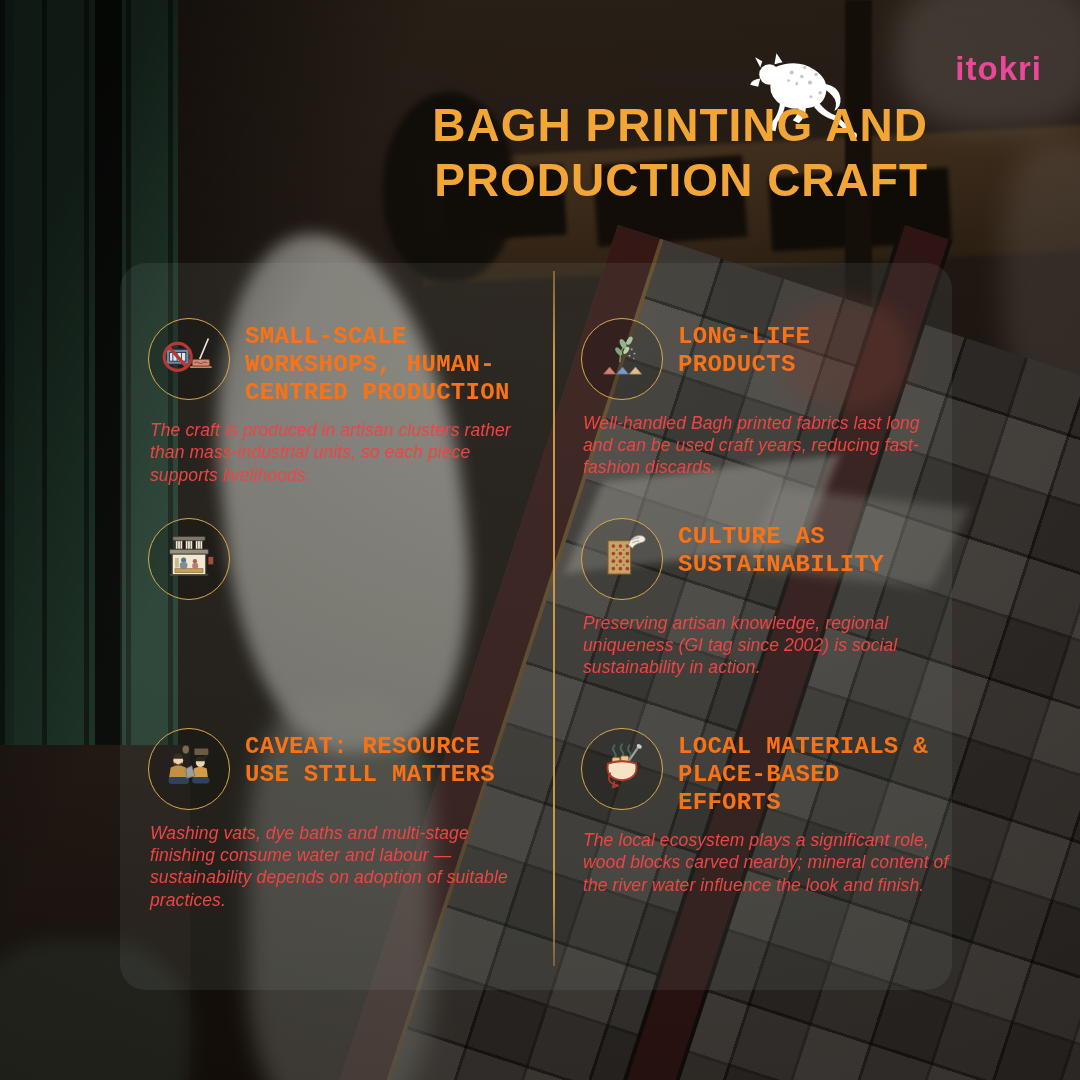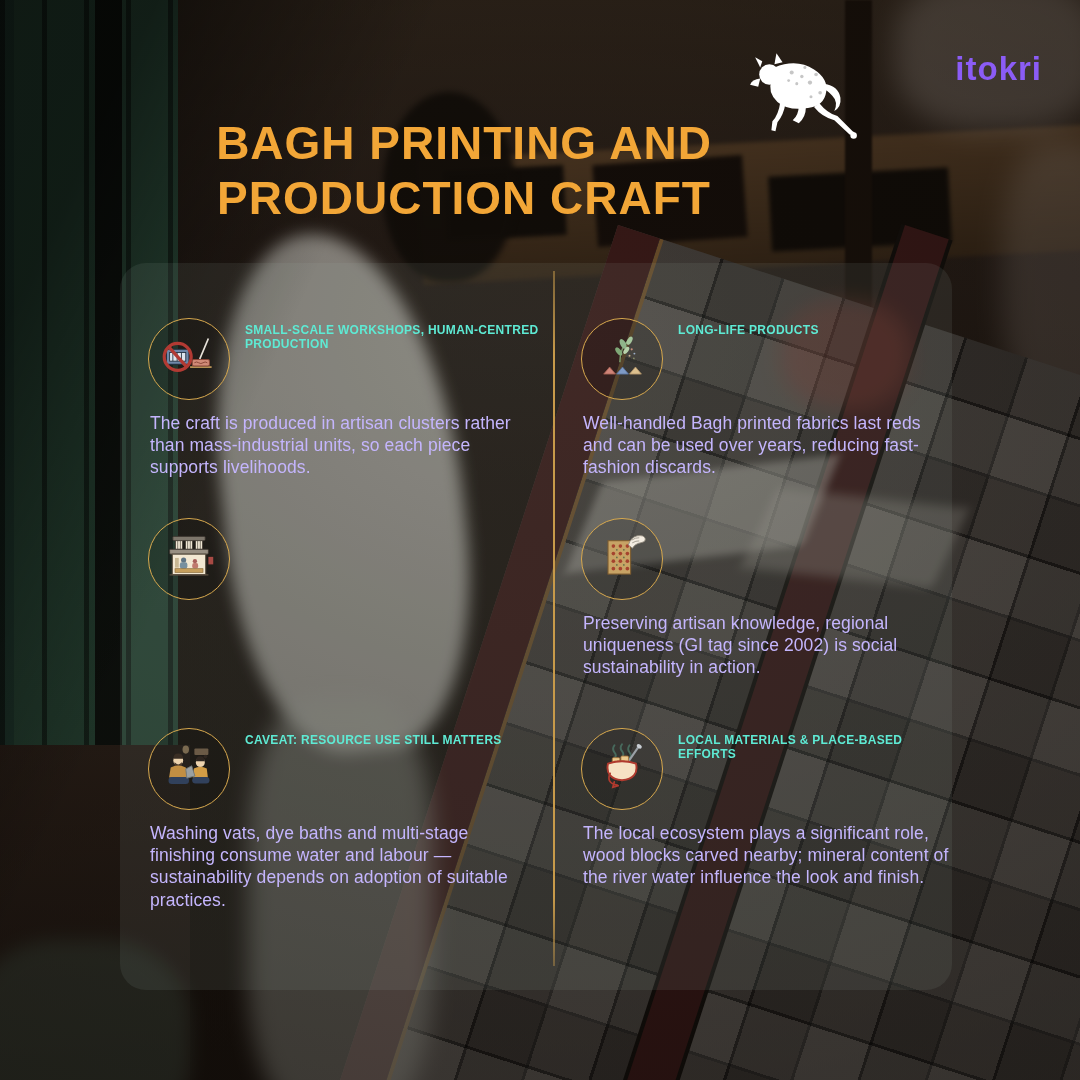--- a/index.html
+++ b/index.html
@@ -38,42 +38,42 @@
       repeating-linear-gradient(0deg,rgba(0,0,0,.5) 0 3px,rgba(0,0,0,0) 3px 64px),
       repeating-linear-gradient(90deg,rgba(0,0,0,.5) 0 3px,rgba(0,0,0,0) 3px 64px);
     border-left:44px solid #471f1d;box-shadow:inset 4px 0 0 #8a6537;}
   .bg-fabric-stripe{left:905px;top:225px;width:46px;height:1150px;transform:rotate(18deg);transform-origin:0 0;
     background:#431c1b;box-shadow:-4px 0 0 #14100c,4px 0 0 #14100c;}
   .bg-dark{inset:0;background:
       linear-gradient(115deg,rgba(0,0,0,.5) 0 10%,rgba(0,0,0,0) 28%),
       radial-gradient(125% 95% at 52% 30%,rgba(10,8,6,.28),rgba(8,6,4,.58));}
 
   
-  .logo{position:absolute;top:50px;right:38px;color:#8b5cf6;font-size:33px;font-weight:bold;
+  .logo{position:absolute;top:50px;right:38px;color:#ec4899;font-size:33px;font-weight:bold;
     letter-spacing:1px;}
-  .title{position:absolute;left:0;top:116px;width:928px;margin:0;text-align:center;
+  .title{position:absolute;left:0;top:98px;width:928px;margin:0;text-align:right;
     color:#F2A637;font-size:46px;line-height:1.2;font-weight:bold;letter-spacing:1px;}
   .animal{position:absolute;left:746px;top:52px;width:132px;height:112px;}
 
   .panel{position:absolute;left:120px;top:263px;width:832px;height:727px;border-radius:26px;
     background:rgba(165,185,172,.10);}
   .divider{position:absolute;left:433px;top:8px;width:2px;height:695px;
     background:linear-gradient(180deg,rgba(199,154,74,.5),#c79a4a 12%,#c79a4a 90%,rgba(199,154,74,.4));}
   .grid{position:absolute;inset:0;display:grid;grid-template-columns:433px 399px;
     grid-template-rows:200px 210px auto;padding-top:55px;box-sizing:border-box;}
   .cell{padding-left:28px;box-sizing:border-box;}
   .cell-head{display:flex;align-items:flex-start;}
   .icon-circle{flex:0 0 auto;width:82px;height:82px;border:1.6px solid #d8a94e;border-radius:50%;
     background:rgba(0,0,0,.18);display:flex;align-items:center;justify-content:center;box-sizing:border-box;}
   .icon-circle svg{width:56px;height:56px;}
-  .cell-title{margin:5px 0 0 15px;color:#5eead4;font-size:12px;font-weight:bold;
-    line-height:1.17;letter-spacing:.3px;max-width:306px;text-transform:uppercase;}
+  .cell-title{margin:5px 0 0 15px;color:#f97316;font-size:24px;font-weight:bold;
+    line-height:1.17;letter-spacing:.3px;max-width:306px;text-transform:uppercase;font-family:Liberation Mono, monospace;}
   .col-right .cell-title{max-width:258px;}
-  .cell-body{margin:12px 0 0 2px;color:#c4b5fd;font-size:17.5px;line-height:1.27;
-    letter-spacing:.1px;max-width:392px;}
+  .cell-body{margin:12px 0 0 2px;color:#ef4444;font-size:17.5px;line-height:1.27;
+    letter-spacing:.1px;max-width:392px;font-style:italic;}
   .col-right .cell-body{max-width:372px;}
 </style>
 </head>
 <body>
 
 <div class="canvas">
 
   <div class="bg">
     <div class="bg-wall"></div>
     <div class="bg-door"></div>
@@ -168,21 +168,21 @@
                 <circle cx="37.5" cy="21" r=".9" fill="#9db0c9"></circle>
               <circle cx="33" cy="23" r=".9" fill="#c9b08f"></circle>
                 <circle cx="37" cy="25.5" r=".8" fill="#8a8f6a"></circle>
               <path d="M9 40 l5.5 -6.5 5.5 6.5 z" fill="#cf8478" stroke="#a25f52" stroke-width=".8" stroke-linejoin="round"></path>
               <path d="M21 40 l5.5 -6.5 5.5 6.5 z" fill="#7e9bc6" stroke="#5a73a0" stroke-width=".8" stroke-linejoin="round"></path>
               <path d="M33 40 l5.5 -6.5 5.5 6.5 z" fill="#dcc08e" stroke="#b1946a" stroke-width=".8" stroke-linejoin="round"></path>
             </svg>
           </div>
           <h2 class="cell-title">LONG-LIFE PRODUCTS</h2>
         </div>
-        <p class="cell-body">Well-handled Bagh printed fabrics last reds and can be used over years, reducing fast-fashion discards.</p>
+        <p class="cell-body">Well-handled Bagh printed fabrics last long and can be used craft years, reducing fast-fashion discards.</p>
       </section>
 
       <section class="cell col-left">
         <div class="cell-head">
           <div class="icon-circle">
             <svg viewBox="0 0 52 52">
               <rect x="11" y="5" width="30" height="4" rx="1" fill="#7d766b" stroke="#3c362e" stroke-width=".8"></rect>
               <rect x="13.5" y="9" width="6.5" height="8" fill="#efe7d4" stroke="#4a443a" stroke-width=".8"></rect>
               <rect x="22.7" y="9" width="6.5" height="8" fill="#efe7d4" stroke="#4a443a" stroke-width=".8"></rect>
               <rect x="32" y="9" width="6.5" height="8" fill="#efe7d4" stroke="#4a443a" stroke-width=".8"></rect>
@@ -226,20 +226,21 @@
                   <circle cx="27.7" cy="17.5" r=".8"></circle>
                 <circle cx="21.2" cy="24.5" r=".8"></circle>
                   <circle cx="27.7" cy="24.5" r=".8"></circle>
                 <circle cx="21.2" cy="31.5" r=".8"></circle>
                   <circle cx="27.7" cy="31.5" r=".8"></circle>
               </g>
               <path d="M32 13 q2 -7 8 -8.5 q6.5 -1 7.5 2.5 q.8 3 -3.8 3.8 q-6 1.2 -8 5.2 z" fill="#f3ece1" stroke="#8f887c" stroke-width=".8"></path>
               <path d="M35 8.5 q3.5 -2.5 7 -2.2 M35.5 11 q3.5 -2 6.5 -1.8" stroke="#8f887c" stroke-width=".7" fill="none"></path>
             </svg>
           </div>
+          <h2 class="cell-title">CULTURE AS SUSTAINABILITY</h2>
         </div>
         <p class="cell-body">Preserving artisan knowledge, regional uniqueness (GI tag since 2002) is social sustainability in action.</p>
       </section>
 
       <section class="cell col-right">
         <div class="cell-head">
           <div class="icon-circle">
             <svg viewBox="0 0 52 52">
               <rect x="31" y="7" width="13" height="6" rx="1" fill="#6a5a46"></rect>
               <ellipse cx="23" cy="8" rx="3" ry="3.8" fill="#7a6a50"></ellipse>

